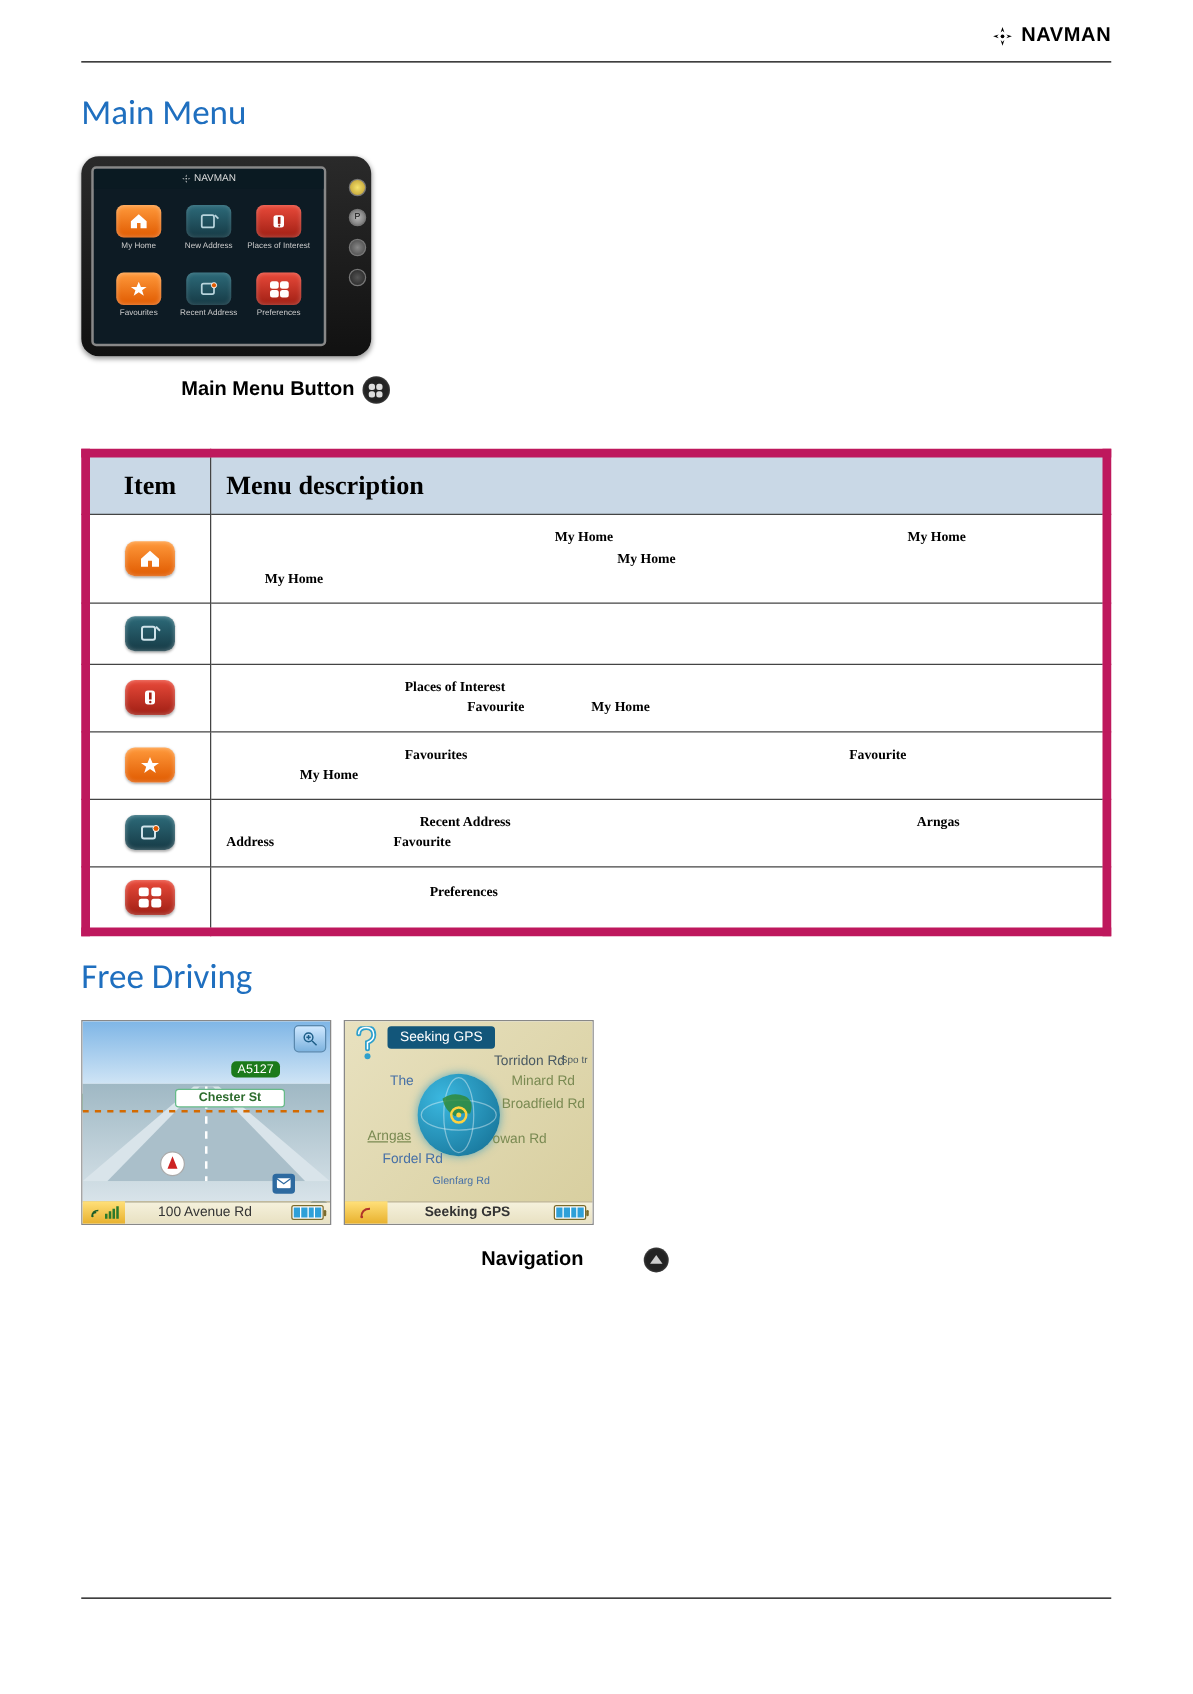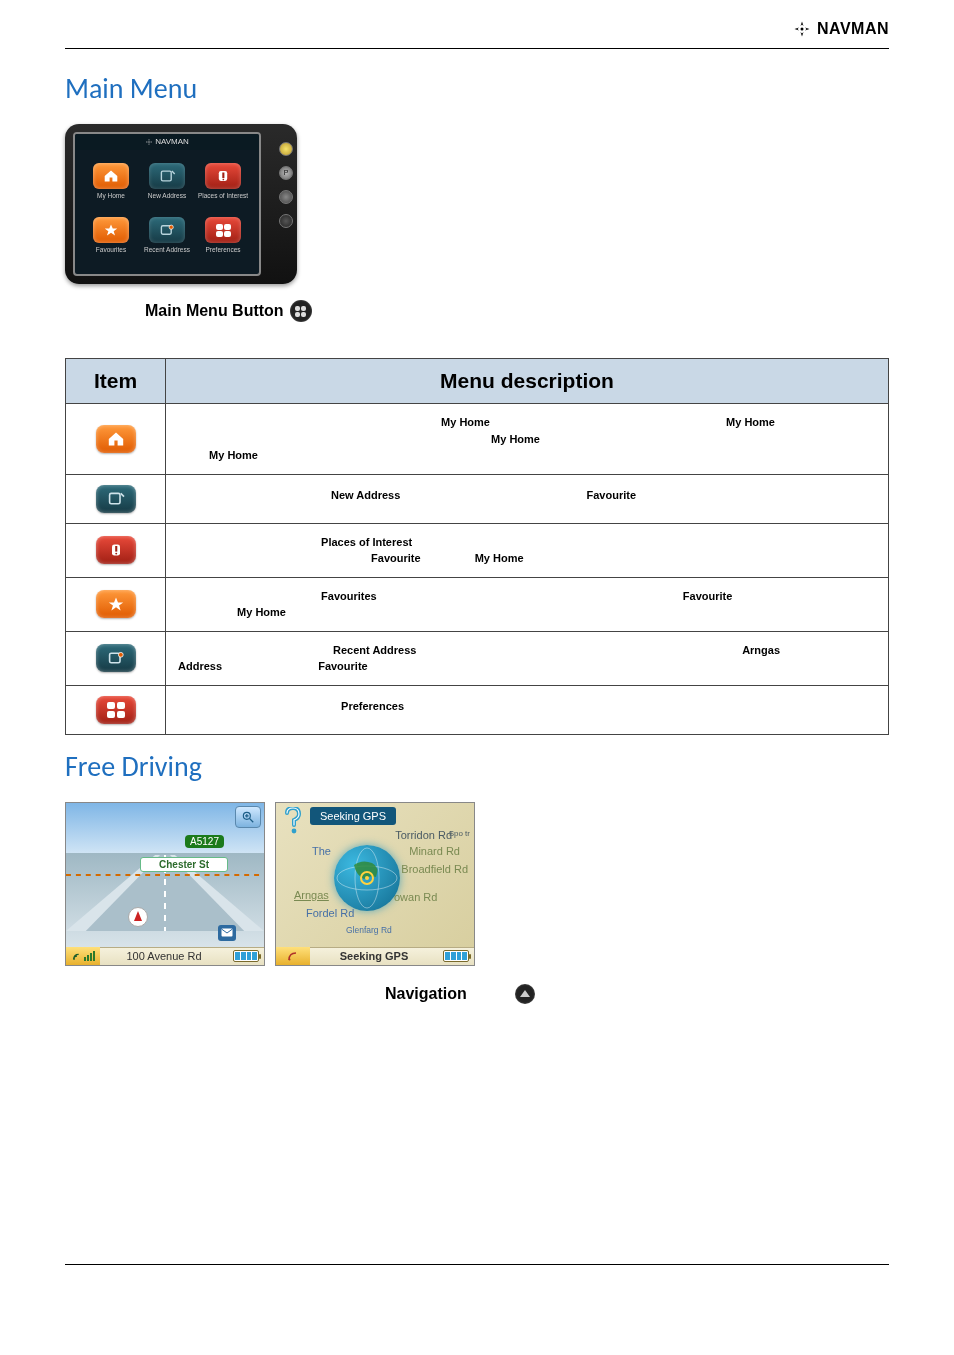--- a/index.html
+++ b/index.html
@@ -95,28 +95,28 @@
     box-shadow: inset 0 0 2px rgba(255,255,255,0.3);
   }
   .mm-icon .dots {
     display:grid; grid-template-columns:repeat(2,5px); grid-template-rows:repeat(2,5px);
     gap:1px;
   }
   .mm-icon .dots span { width:5px; height:5px; background:#ddd; border-radius:2px; }
 
   
   table.main {
-    width:100%; border-collapse:collapse; border:1px solid #be185d;
+    width:100%; border-collapse:collapse; border:7px solid #be185d;font-family:Liberation Serif, serif;
   }
   table.main th, table.main td {
     border:1px solid #444; padding:10px 12px;
     font-size:11px; vertical-align:middle;
   }
   table.main th {
-    background:#c9d8e6; font-size:21px; text-align:center; font-weight:bold;
+    background:#c9d8e6; font-size:21px; text-align:left; font-weight:bold;
   }
   table.main th.item { width:100px; text-align:center; }
   td.icon-cell { text-align:center; }
   .item-tile {
     display:inline-flex; width:40px; height:28px; border-radius:8px;
     align-items:center; justify-content:center;
     box-shadow: inset 0 0 4px rgba(255,255,255,0.4), 0 1px 2px rgba(0,0,0,0.3);
   }
   .desc-line { line-height:1.5; font-weight:bold; }
   .kw { font-weight:bold; }
@@ -382,26 +382,20 @@
     <tr>
       <td class="icon-cell">
         <span class="item-tile t-teal">
           <svg width="22" height="16" viewBox="0 0 24 20">
                 <rect x="4" y="3" width="13" height="13" rx="2" fill="none" stroke="#cfe3ea" stroke-width="2"></rect>
                 <path d="M18 3 L22 7" stroke="#cfe3ea" stroke-width="2"></path>
               </svg>
         </span>
       </td>
       <td>
-        <div class="desc-line">
-          <span style="display:inline-block; width:150px;"></span>
-          <span class="kw">New Address</span>
-          <span style="display:inline-block; width:180px;"></span>
-          <span class="kw">Favourite</span>
-        </div>
         <div style="height:6px;"></div>
       </td>
     </tr>
 
     <tr>
       <td class="icon-cell">
         <span class="item-tile t-red">
           <svg width="22" height="16" viewBox="0 0 24 20">
                 <rect x="7" y="3" width="10" height="14" rx="3" fill="#fff"></rect>
                 <rect x="11" y="5" width="2.6" height="7" fill="#a01f14"></rect>

